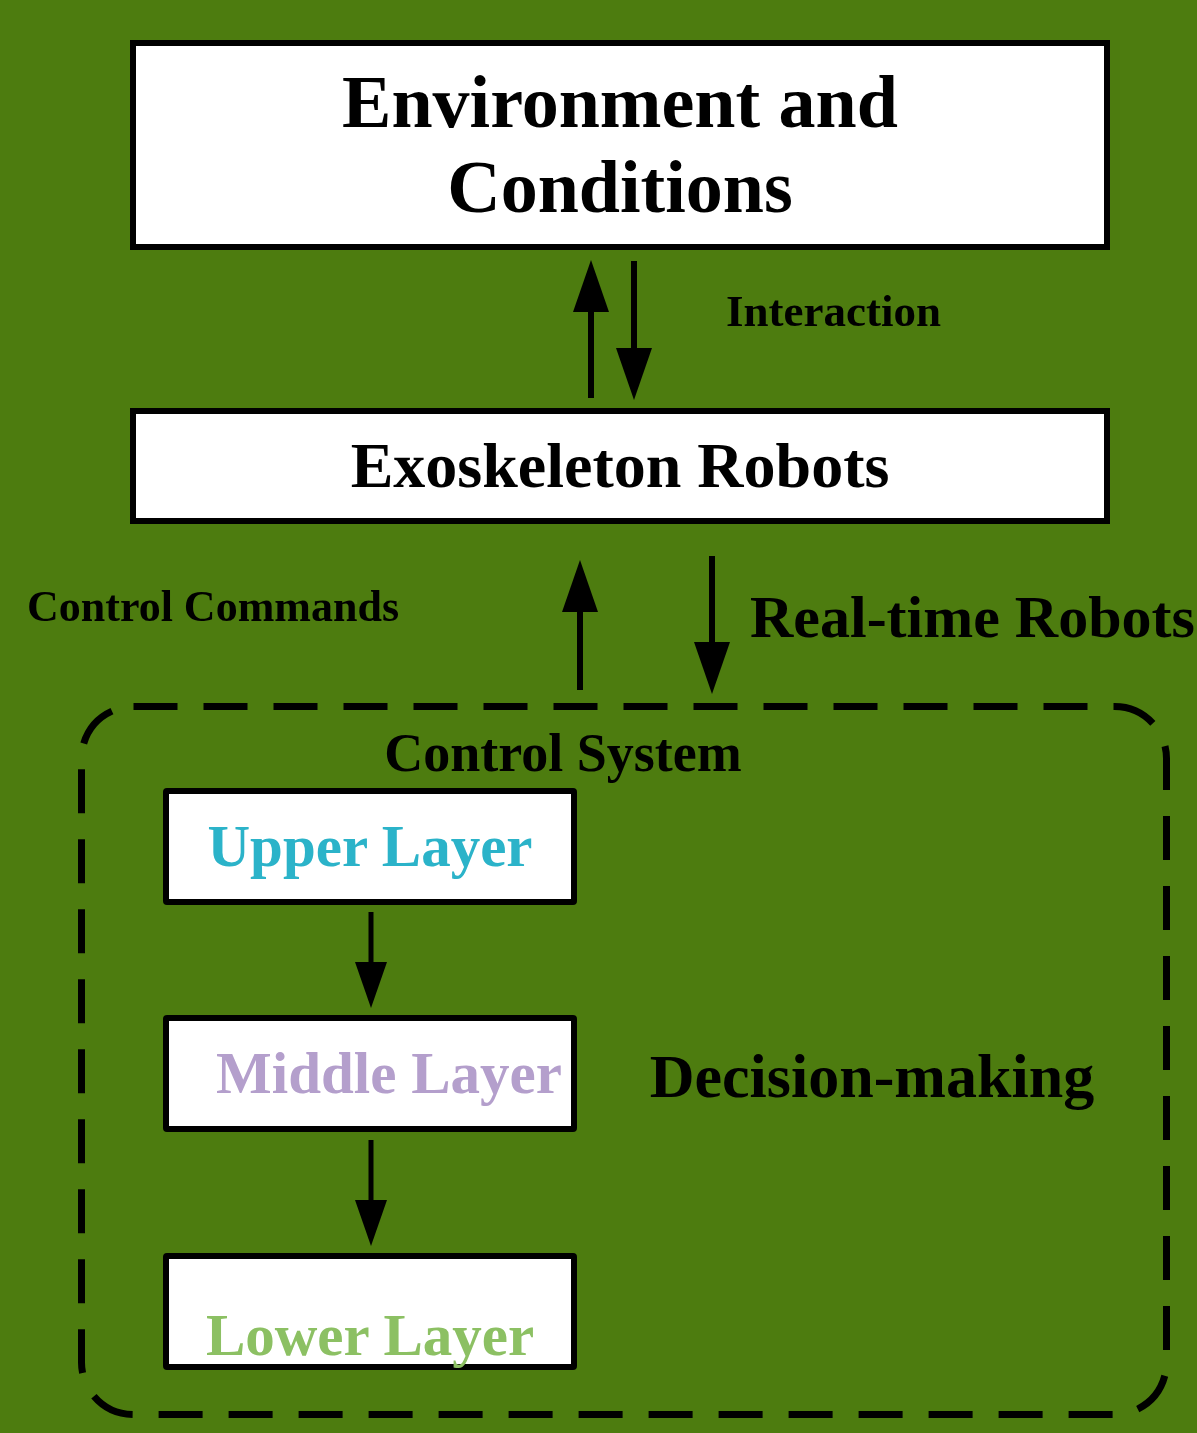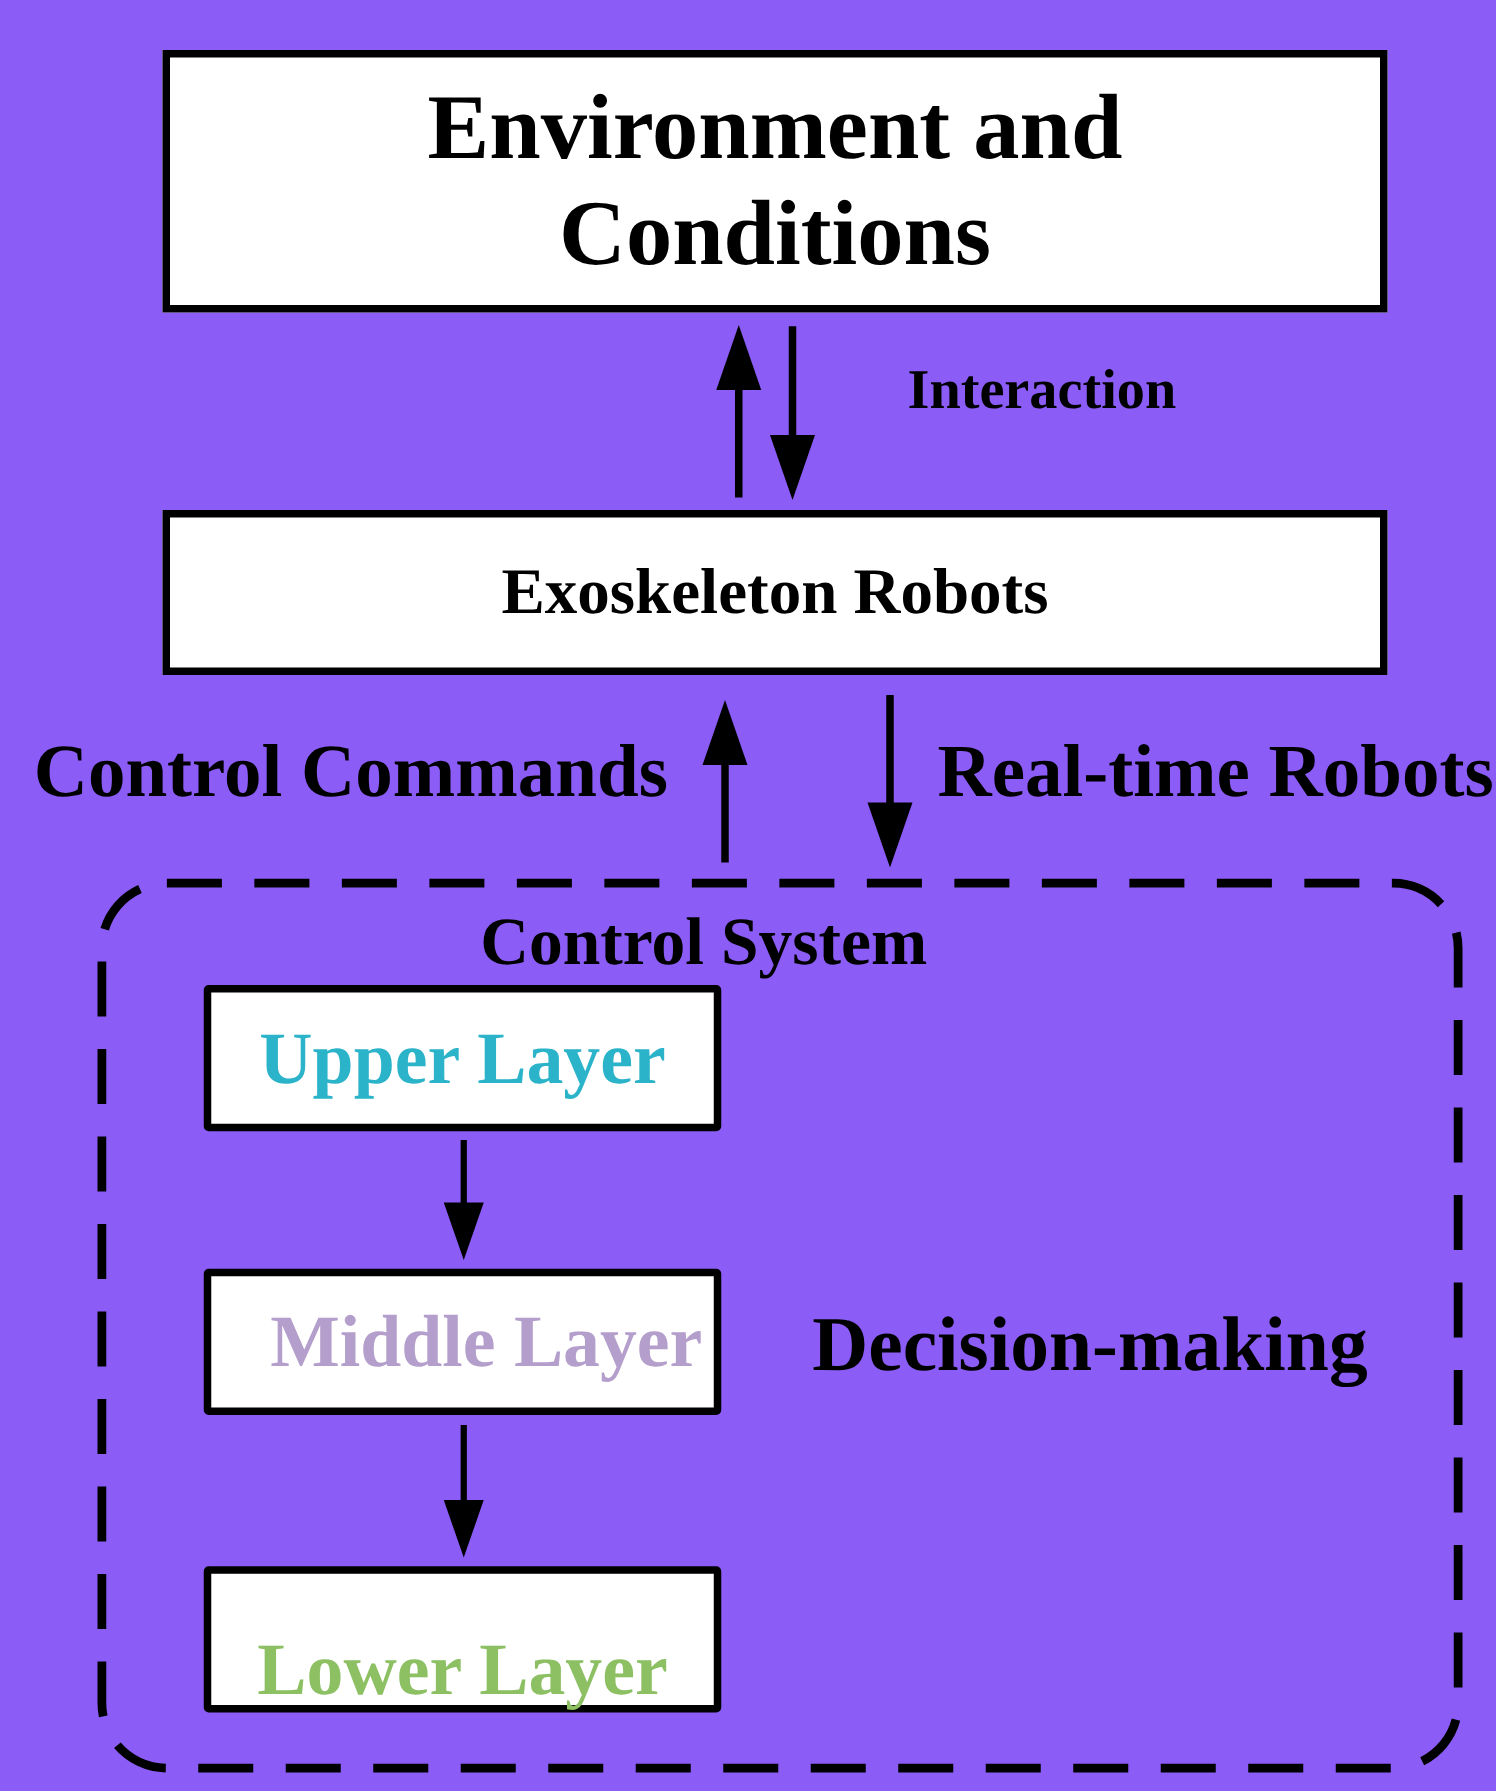--- a/index.html
+++ b/index.html
@@ -1,21 +1,21 @@
 <!DOCTYPE html>
 <html><head>
 <meta charset="utf-8">
 <style>
   html, body { margin: 0; padding: 0; background: #ffffff; }
   * { box-sizing: border-box; }
   .canvas {
     position: relative;
     width: 1197px;
     height: 1433px;
-    background: #8b5cf6;
+    background: #4d7c0f;
     font-family: "Liberation Serif", "DejaVu Serif", serif;
     font-weight: bold;
     color: #000000;
     overflow: hidden;
   }
   .svg-layer {
     position: absolute;
     left: 0; top: 0;
     width: 1197px; height: 1433px;
   }
@@ -27,22 +27,22 @@
     align-items: center;
     justify-content: center;
     text-align: center;
   }
   .box-env {
     left: 130px; top: 40px; width: 980px; height: 210px;
     font-size: 74px; line-height: 1.15;
     white-space: pre-line;
   }
   .box-exo {
-    left: 130px; top: 408px; width: 980px; height: 132px;
-    font-size: 52px; line-height: 1.1;
+    left: 130px; top: 408px; width: 980px; height: 116px;
+    font-size: 64px; line-height: 1.1;
   }
   .layer-box {
     position: absolute;
     left: 163px; width: 414px; height: 117px;
     border: 6px solid #000000;
     border-radius: 4px;
     background: #ffffff;
     display: flex;
     align-items: center;
     justify-content: center;
@@ -52,21 +52,21 @@
   }
   .layer-upper  { top: 788px; }
   .layer-middle { top: 1015px; padding-left: 38px; }
   .layer-lower  { top: 1253px; }
   .flow-label {
     position: absolute;
     line-height: 1.2;
     white-space: nowrap;
   }
   .lbl-interaction { left: 726px; top: 284px; font-size: 45px; }
-  .lbl-commands    { left: 27px;  top: 581px; font-size: 60px; }
+  .lbl-commands    { left: 27px;  top: 581px; font-size: 44px; }
   .lbl-status      { left: 750px; top: 581px; font-size: 60px; }
   .lbl-cs-title    { left: 313px; top: 721px; width: 500px; text-align: center; font-size: 54px; }
   .annotation {
     position: absolute;
     font-size: 62px;
     line-height: 1.2;
     text-align: center;
     white-space: nowrap;
   }
   .ann-perception { left: 678px; top: 828px;  width: 400px; }

